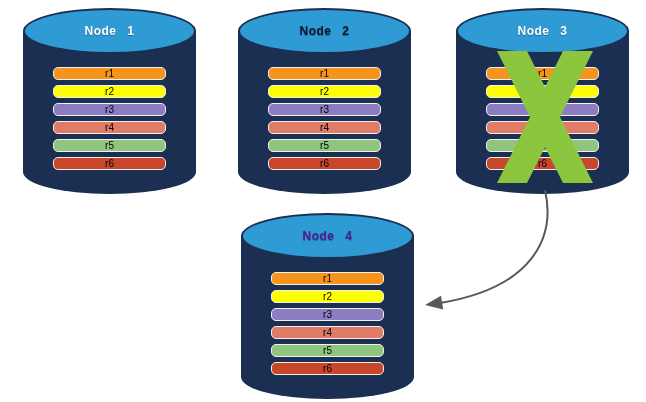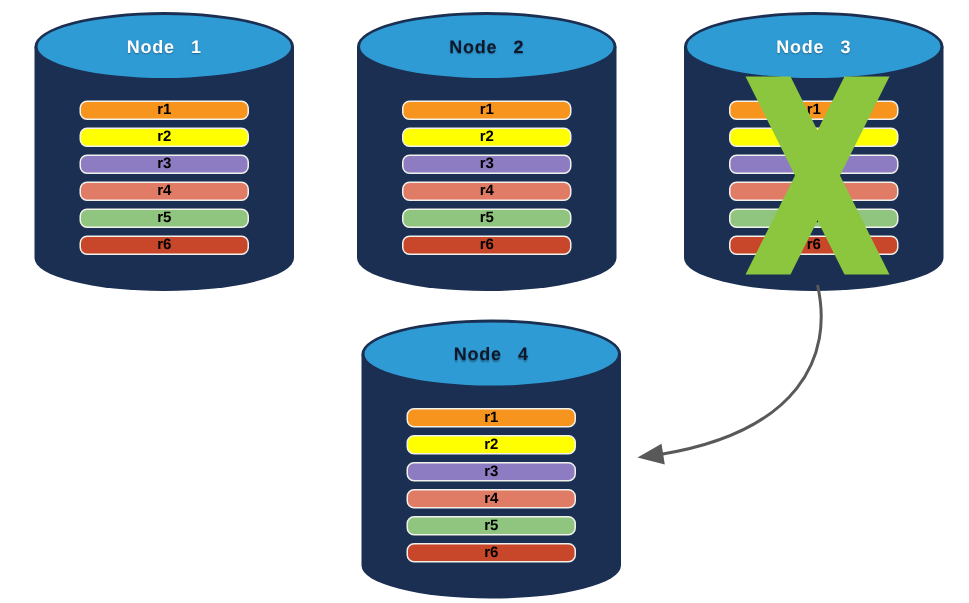--- a/index.html
+++ b/index.html
@@ -23,21 +23,21 @@
     font-size:12px; font-weight:700; letter-spacing:0.5px; word-spacing:7px;
     text-shadow:0 1px 1px rgba(0,0,0,0.35);
   }
 
   .replica-stack { position:absolute; left:30px; top:59px; width:113px; }
   .bar {
     height:11px; margin-bottom:5px;
     border:1.5px solid #f1f1ec; border-radius:5px;
     box-sizing:content-box;
     display:flex; align-items:center; justify-content:center;
-    font-size:10px; font-weight:700; line-height:1;
+    font-size:10px; font-weight:400; line-height:1;
   }
 
   .fail-x { position:absolute; left:41px; top:43px; width:96px; height:132px; z-index:3; }
   .x-arm { position:absolute; left:33px; top:0; width:30px; height:132px; }
   .x-arm.back { transform: skewX(26.57deg); }   
   .x-arm.fwd  { transform: skewX(-26.57deg); }  
 
   .arrow-layer { position:absolute; left:0; top:0; width:646px; height:402px; pointer-events:none; }
 </style>
 </head>
@@ -90,21 +90,21 @@
     </div>
     <div class="fail-x">
       <div class="x-arm back" style="background-color: rgb(140, 198, 63);"></div>
       <div class="x-arm fwd" style="background-color: rgb(140, 198, 63);"></div>
     </div>
   </div>
 
   <div class="node" style="left:241px; top:213px;">
     <div class="cyl-body" style="background-color: rgb(27, 47, 82);"></div>
     <div class="cyl-top" style="background-color: rgb(47, 155, 213); border-color: rgb(27, 47, 82);">
-      <span class="node-title" style="color: #0f172a;">Node 4</span>
+      <span class="node-title" style="color: #4c1d95;">Node 4</span>
     </div>
     <div class="replica-stack">
       <div class="bar" style="background-color: rgb(247, 148, 30); color: rgb(0, 0, 0);">r1</div>
       <div class="bar" style="background-color: rgb(255, 255, 0); color: rgb(0, 0, 0);">r2</div>
       <div class="bar" style="background-color: rgb(142, 124, 195); color: rgb(0, 0, 0);">r3</div>
       <div class="bar" style="background-color: rgb(224, 123, 102); color: rgb(0, 0, 0);">r4</div>
       <div class="bar" style="background-color: rgb(143, 197, 126); color: rgb(0, 0, 0);">r5</div>
       <div class="bar" style="background-color: rgb(200, 71, 43); color: rgb(0, 0, 0);">r6</div>
     </div>
   </div>

